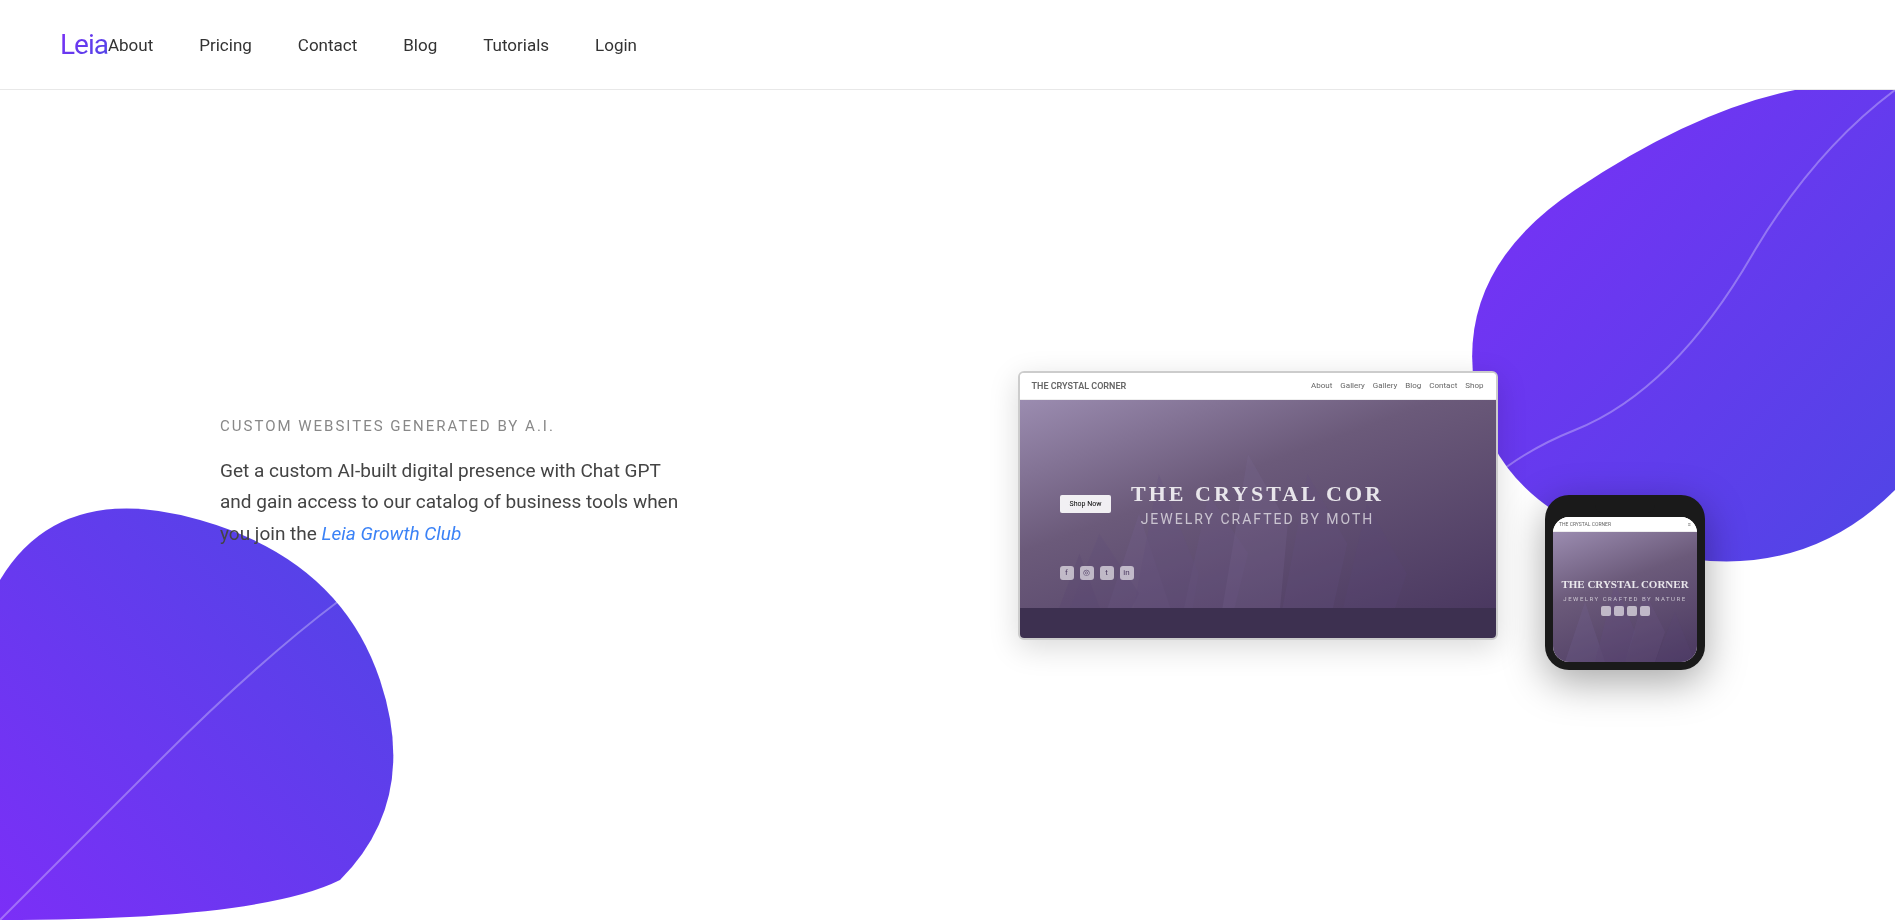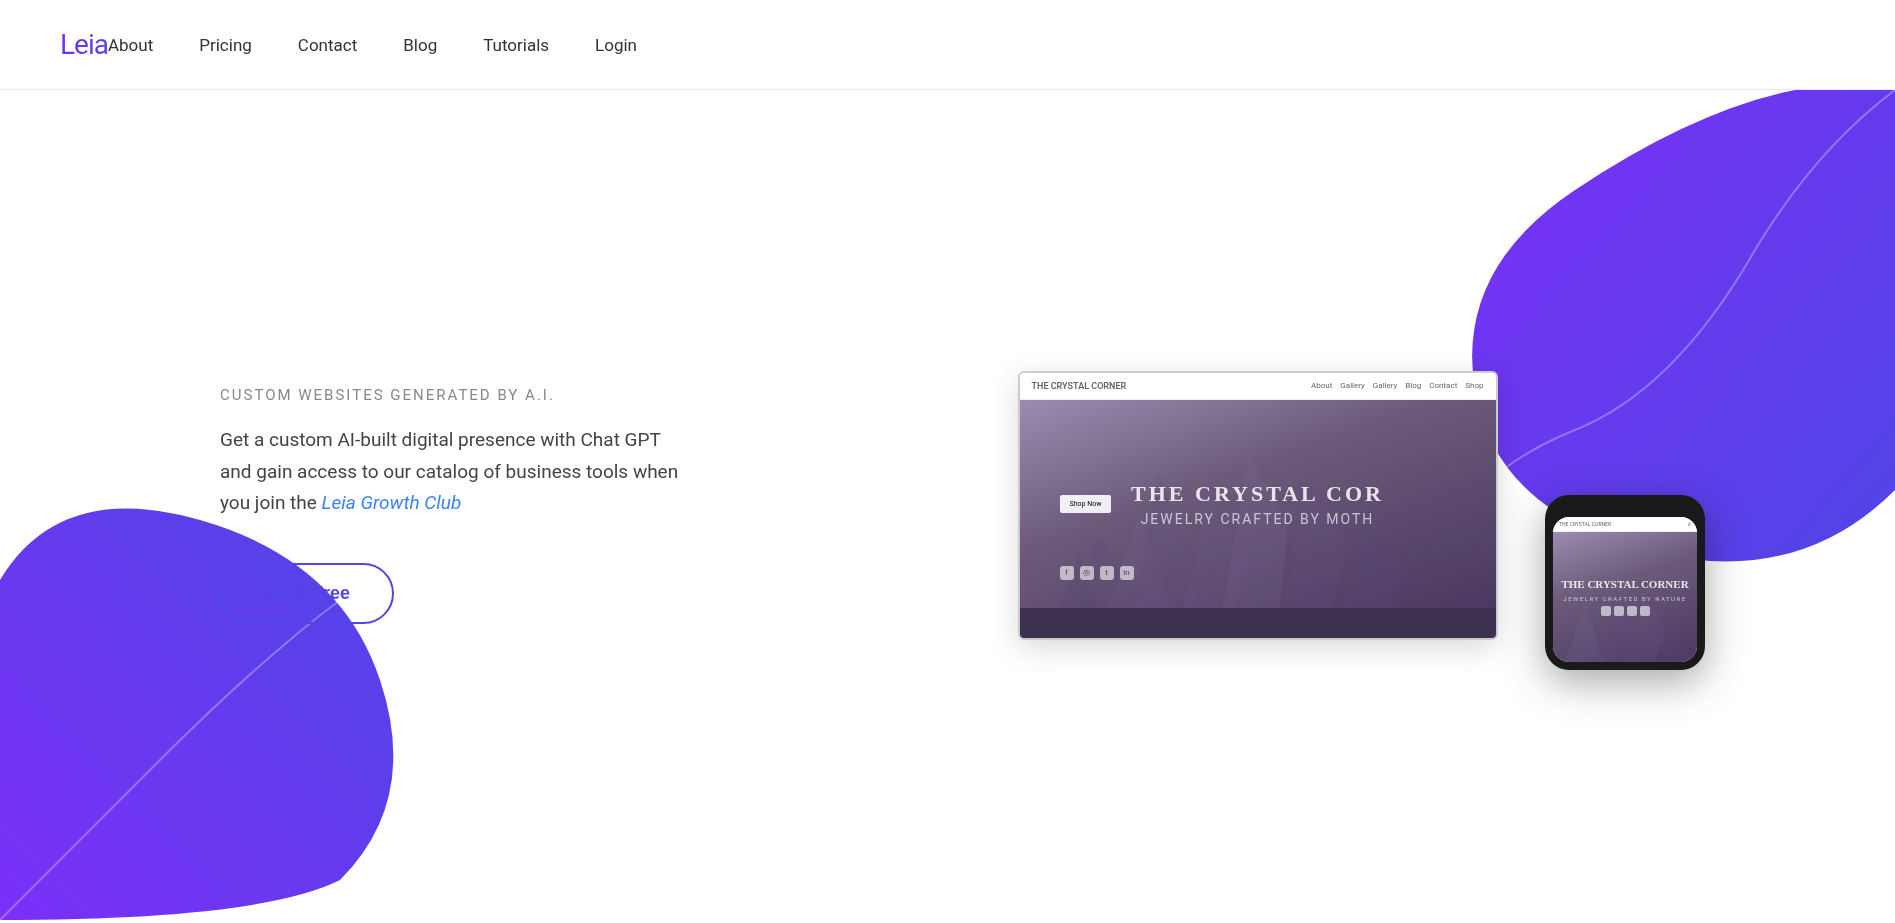--- a/index.html
+++ b/index.html
@@ -377,21 +377,20 @@
     </defs>
     <path d="M0,440 L0,100 Q60,0 200,40 Q340,80 380,200 Q420,320 340,400 Q260,440 0,440 Z" fill="url(#grad2)"></path>
     <path d="M0,440 Q80,360 160,280 Q260,180 340,120 Q400,80 440,40" fill="none" stroke="rgba(255,255,255,0.3)" stroke-width="2"></path>
   </svg>
 
   <div class="hero-text">
     <p class="hero-eyebrow">CUSTOM WEBSITES GENERATED BY A.I.</p>
     <p class="hero-body">
       <span>Get a custom AI-built digital presence with Chat GPT and gain access to our catalog of business tools when you join the </span><em>Leia Growth Club</em>
     </p>
-    <button class="try-btn">Try It Free</button>
   </div>
 
   <div class="hero-mockup">
 
     <div class="desktop-mockup">
       <div class="desktop-topbar">
         <span class="desktop-topbar-brand">THE CRYSTAL CORNER</span>
         <div class="desktop-topbar-links">
           <span>About</span>
           <span>Gallery</span>

